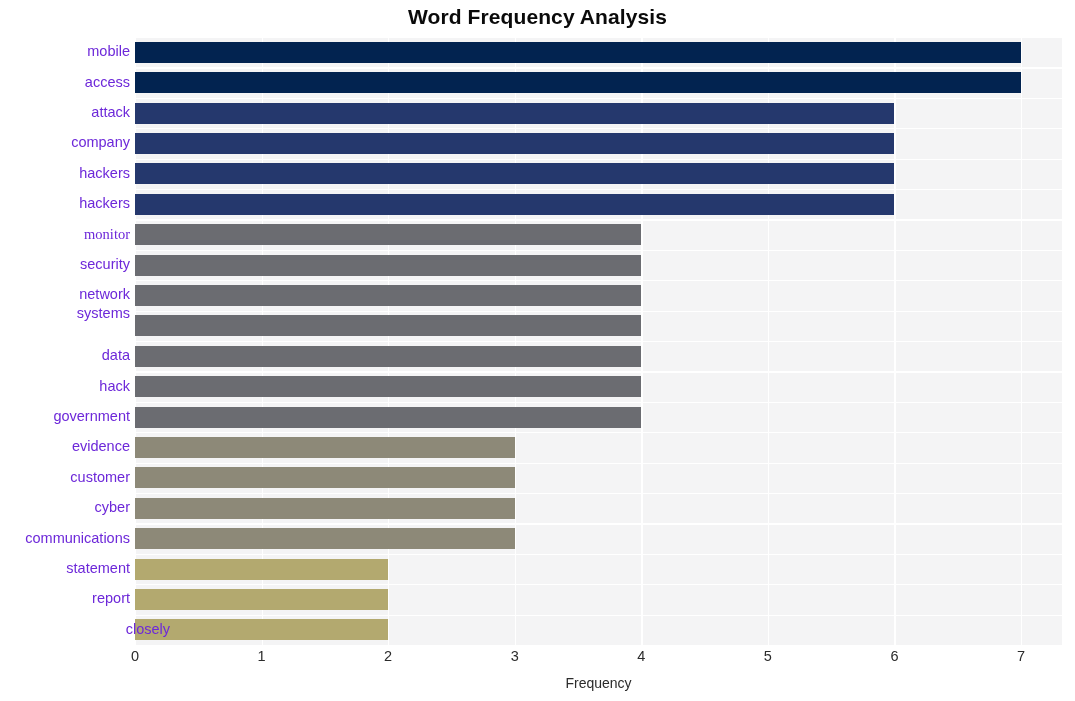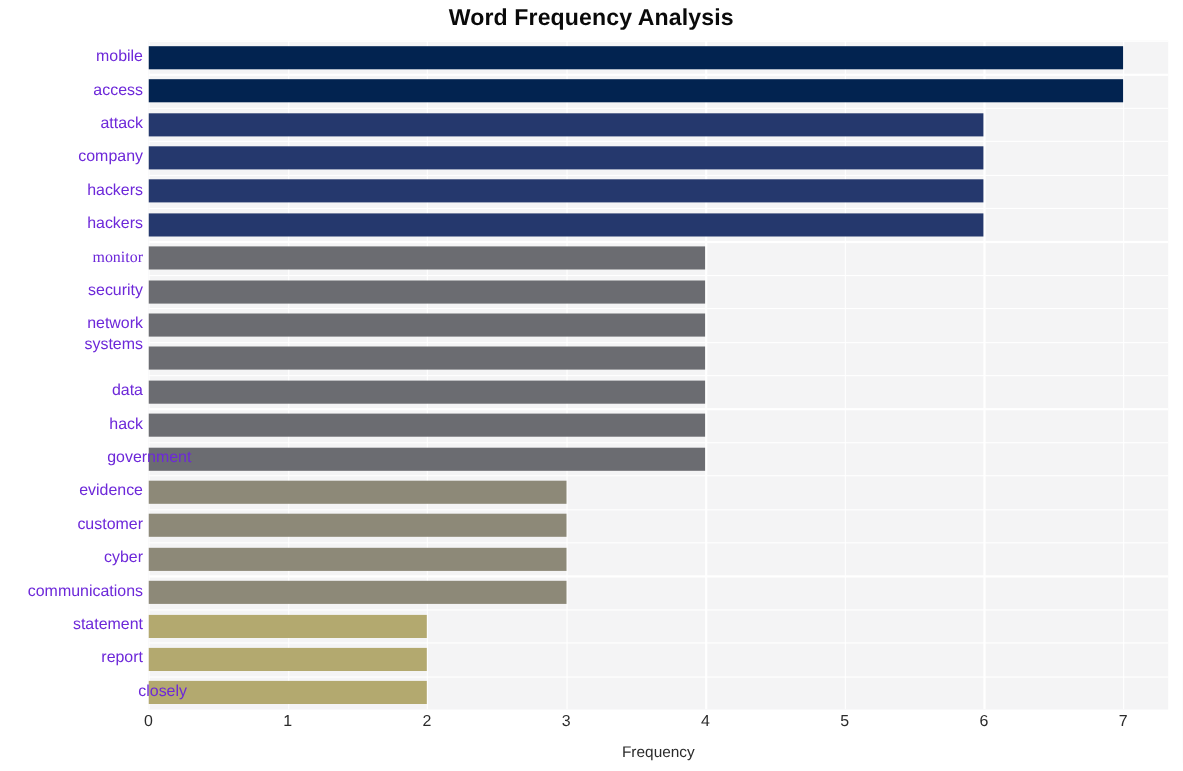--- a/index.html
+++ b/index.html
@@ -173,21 +173,21 @@
       <div class="ytick-wrap" style="top: 104px;">attack</div>
       <div class="ytick-wrap" style="top: 134.4px;">company</div>
       <div class="ytick-wrap" style="top: 164.8px;">hackers</div>
       <div class="ytick-wrap" style="top: 195.2px;">hackers</div>
       <div class="ytick-wrap" style="top: 225.6px; font-family: Liberation Serif, serif;">monitor</div>
       <div class="ytick-wrap" style="top: 256px;">security</div>
       <div class="ytick-wrap" style="top: 286.4px;">network</div>
       <div class="ytick-wrap" style="top: 305px;">systems</div>
       <div class="ytick-wrap" style="top: 347.2px;">data</div>
       <div class="ytick-wrap" style="top: 377.6px;">hack</div>
-      <div class="ytick-wrap" style="top: 408px; padding-left: 44px;">government</div>
+      <div class="ytick-wrap" style="top: 408px;">government</div>
       <div class="ytick-wrap" style="top: 438.4px;">evidence</div>
       <div class="ytick-wrap" style="top: 468.8px;">customer</div>
       <div class="ytick-wrap" style="top: 499.2px;">cyber</div>
       <div class="ytick-wrap" style="top: 529.6px;">communications</div>
       <div class="ytick-wrap" style="top: 560px;">statement</div>
       <div class="ytick-wrap" style="top: 590.4px;">report</div>
       <div class="ytick-wrap" style="top: 620.8px; margin-left: 40px;">closely</div>
     </div>
   <div id="xtick-labels">
       <div class="xtick" style="left: 135px;">0</div>

